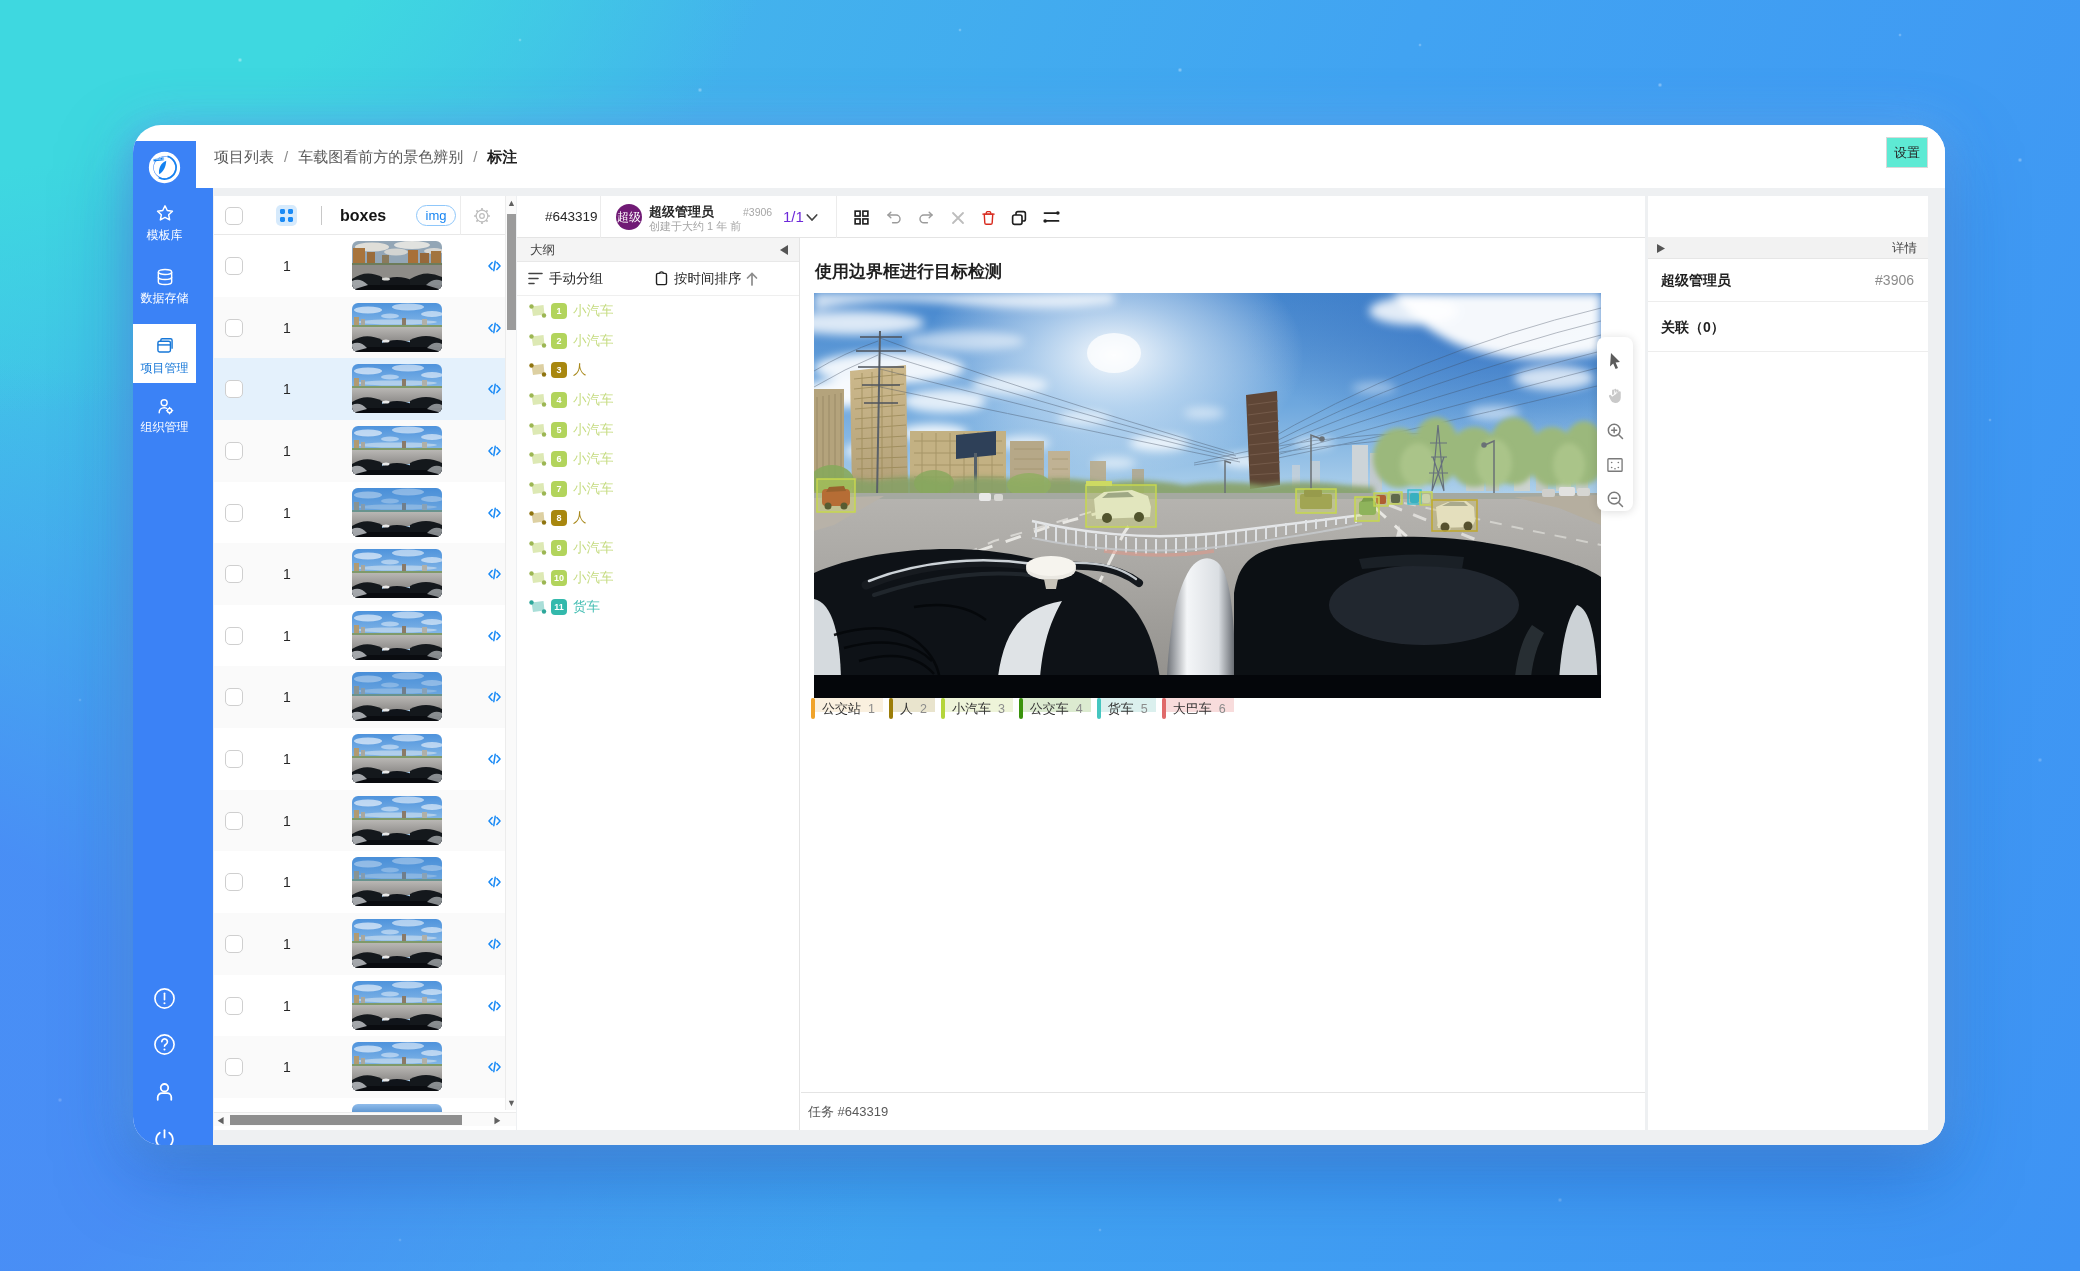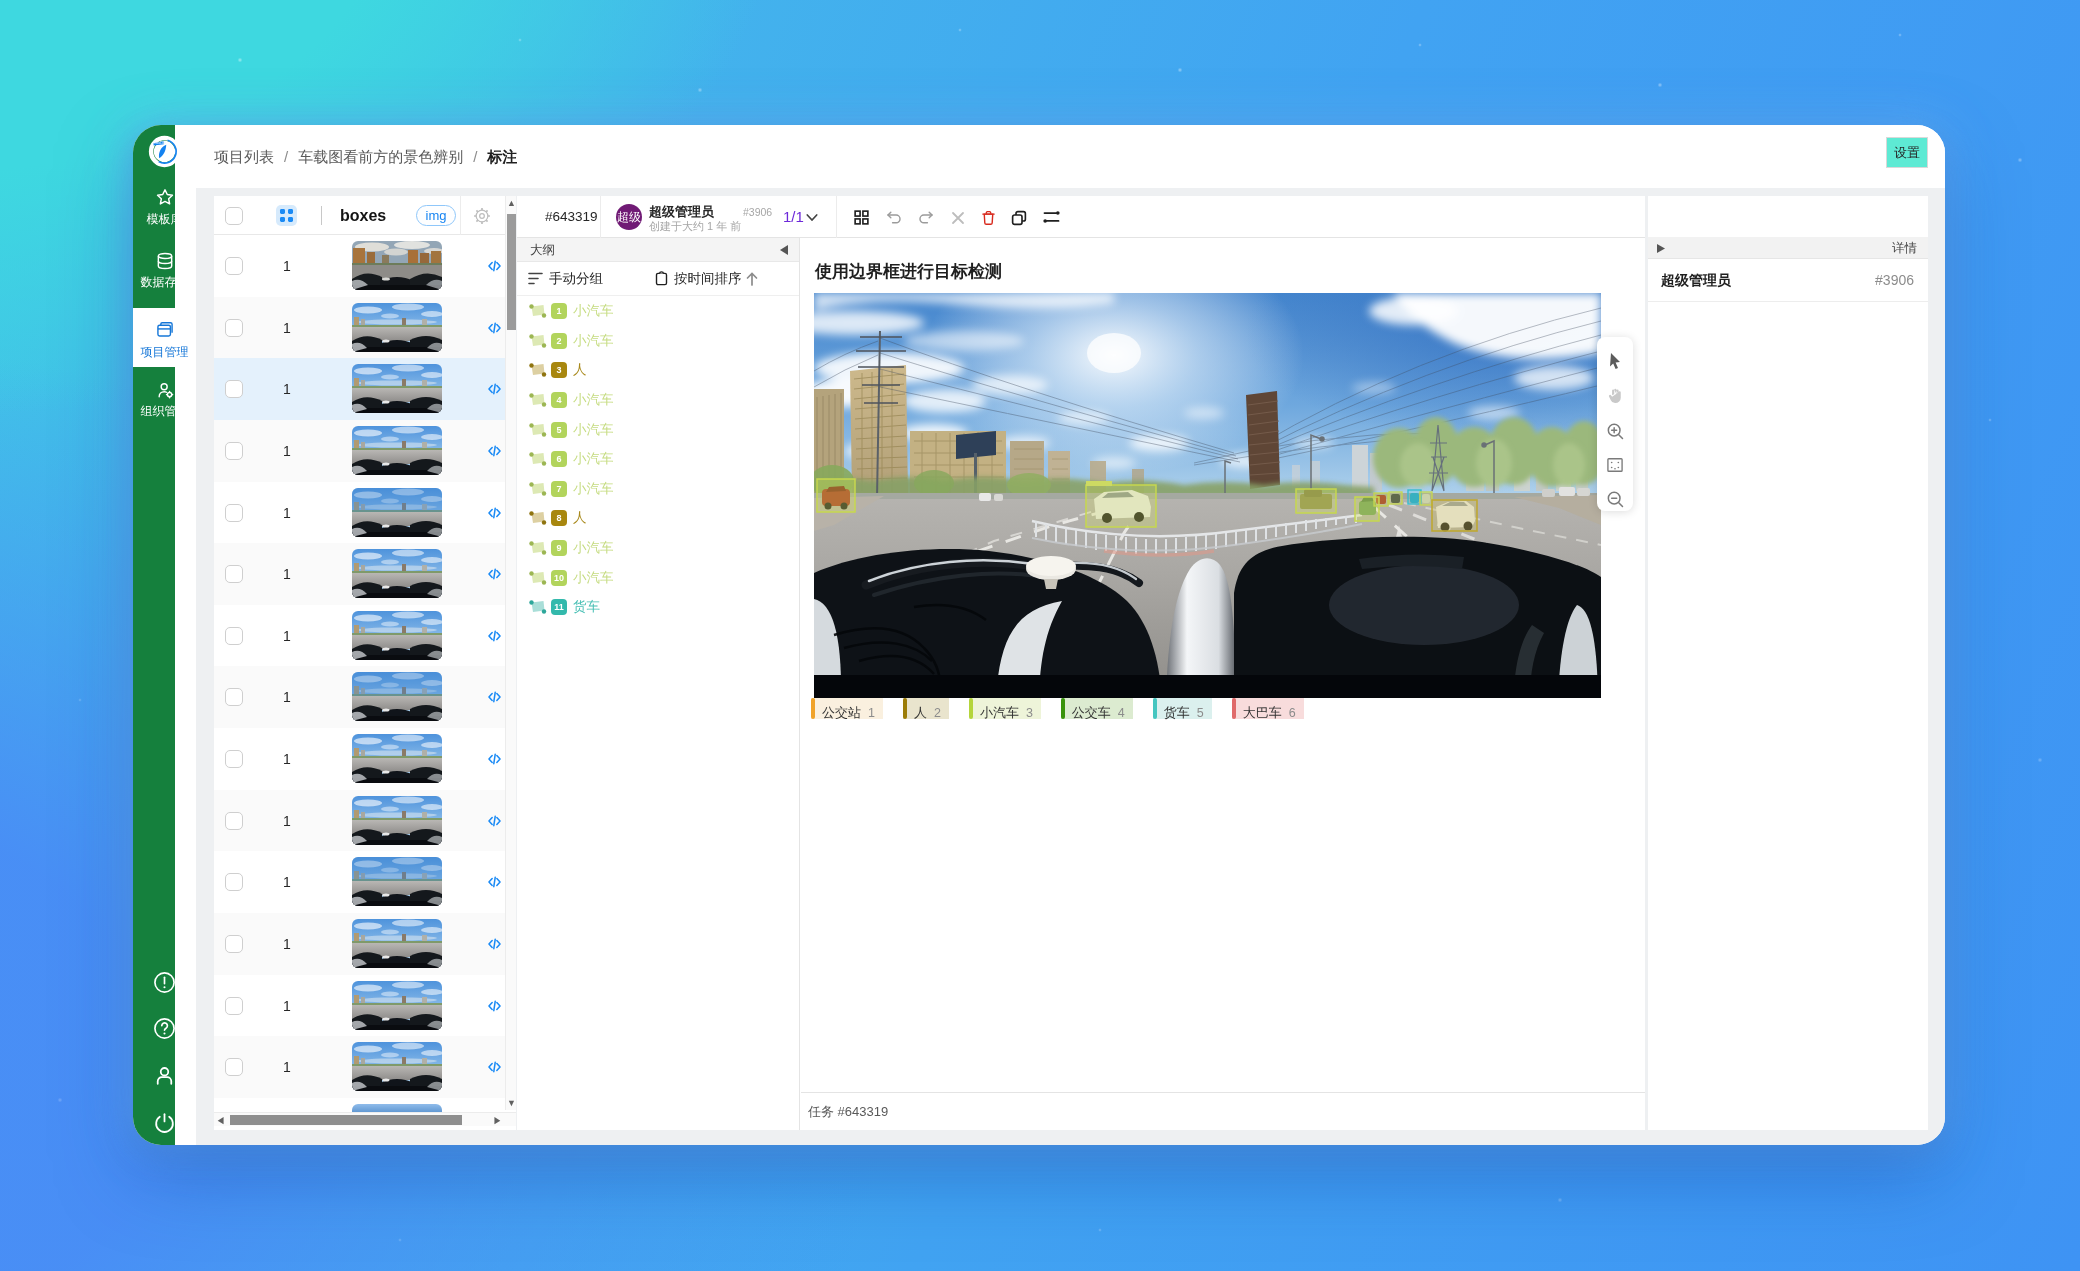--- a/index.html
+++ b/index.html
@@ -25,21 +25,21 @@
  radial-gradient(4px 4px at 2040px 760px,rgba(255,255,255,.3),transparent 60%),
  radial-gradient(3px 3px at 80px 700px,rgba(255,255,255,.25),transparent 60%),
  radial-gradient(4px 4px at 60px 1100px,rgba(255,255,255,.25),transparent 60%),
  radial-gradient(3px 3px at 1100px 1230px,rgba(255,255,255,.3),transparent 60%),
  radial-gradient(4px 4px at 1560px 1200px,rgba(255,255,255,.3),transparent 60%),
  radial-gradient(3px 3px at 400px 1240px,rgba(255,255,255,.25),transparent 60%);}
 .win{position:absolute;left:133px;top:125px;width:1812px;height:1020px;background:#fff;
  border-radius:28px;overflow:hidden;
  box-shadow:0 0 40px 8px rgba(120,190,252,.45),0 30px 80px -8px rgba(18,70,170,.5),0 8px 28px rgba(22,80,180,.35);}
 
-.side{position:absolute;left:0;top:0;width:42px;height:100%;background:#15803d;color:#fff}
+.side{position:absolute;left:0;top:16px;width:80px;height:100%;background:#3b82f6;color:#fff}
 .side .logo{position:absolute;left:14px;top:9px;width:35px;height:35px}
 .sitem{position:absolute;left:0;width:63px;text-align:center;color:#fff;font-size:12px}
 .sitem svg{display:block;margin:0 auto 3px}
 .sitem.act{background:#fff;color:#1677d8;padding-top:13px}
 .sico{position:absolute;left:0;width:63px;text-align:center}
 
 .hdr{position:absolute;left:63px;top:0;right:0;height:63px;background:#fff}
 .crumb{position:absolute;left:18px;top:0;height:63px;line-height:63px;font-size:15px;color:#595959}
 .crumb b{color:#1f1f1f;font-weight:bold}
 .crumb .sep{color:#8c8c8c;margin:0 10px}
@@ -91,21 +91,21 @@
 .oitem{position:absolute;left:0;width:100%;height:30px;font-size:13.5px}
 .oitem .pg{position:absolute;left:11px;top:6px}
 .oitem .bdg{position:absolute;left:34px;top:7px;width:16px;height:16px;border-radius:4px;color:#fff;
  font-size:9px;font-weight:bold;text-align:center;line-height:16px}
 .oitem .lbl{position:absolute;left:56px;top:0;line-height:30px}
 
 .ccol{position:absolute;left:284px;top:42px;width:844px;height:892px;background:#fff}
 .ctitle{position:absolute;left:14px;top:22px;font-size:17px;font-weight:bold;color:#1f1f1f}
 .cimg{position:absolute;left:13px;top:55px;width:787px;height:405px}
 .chips{position:absolute;left:10px;top:460px;height:21px;width:820px;font-size:0}
-.chip{display:inline-block;height:21px;margin-right:20px;font-size:13px;color:#333;line-height:30px;vertical-align:top}
+.chip{display:inline-block;height:14px;margin-right:6px;font-size:13px;color:#333;line-height:21px;vertical-align:top}
 .chip .bar{display:inline-block;width:4px;height:21px;border-radius:2px;margin-right:7px;vertical-align:top}
 .chip .n{color:#8c8c8c;margin-left:7px;font-size:12.5px}
 .chip{padding-right:8px}
 .cfoot{position:absolute;left:0;bottom:0;width:100%;height:38px;border-top:1px solid #e4e4e4;
  font-size:13px;color:#595959;line-height:38px}
 .cfoot span{margin-left:7px}
 .ftool{position:absolute;left:796px;top:99px;width:36px;height:174px;background:#fff;border-radius:8px;
  box-shadow:0 1px 10px rgba(0,0,0,.14);}
 .ftool .fico{position:absolute;left:0;width:36px;text-align:center}
 
@@ -921,14 +921,15 @@
   </div>
 
   <div class="panel rpanel">
     <div class="dtbar">
       <svg style="position:absolute;left:9px;top:7px" width="8" height="9" viewBox="0 0 8 9">
           <path d="M0 0 L8 4.5 L0 9 Z" fill="#555"></path>
         </svg>
       <span style="position:absolute;right:11px">详情</span>
     </div>
     <div class="rrow" style="top:63px;height:43px;line-height:43px"><span style="margin-left:13px">超级管理员</span><span class="rv" style="top:0">#3906</span></div>
+    <div class="rrow" style="top:106px;height:50px;line-height:50px"><span style="margin-left:13px">关联（0）</span></div>
   </div>
 </div>
 
 </body></html>

